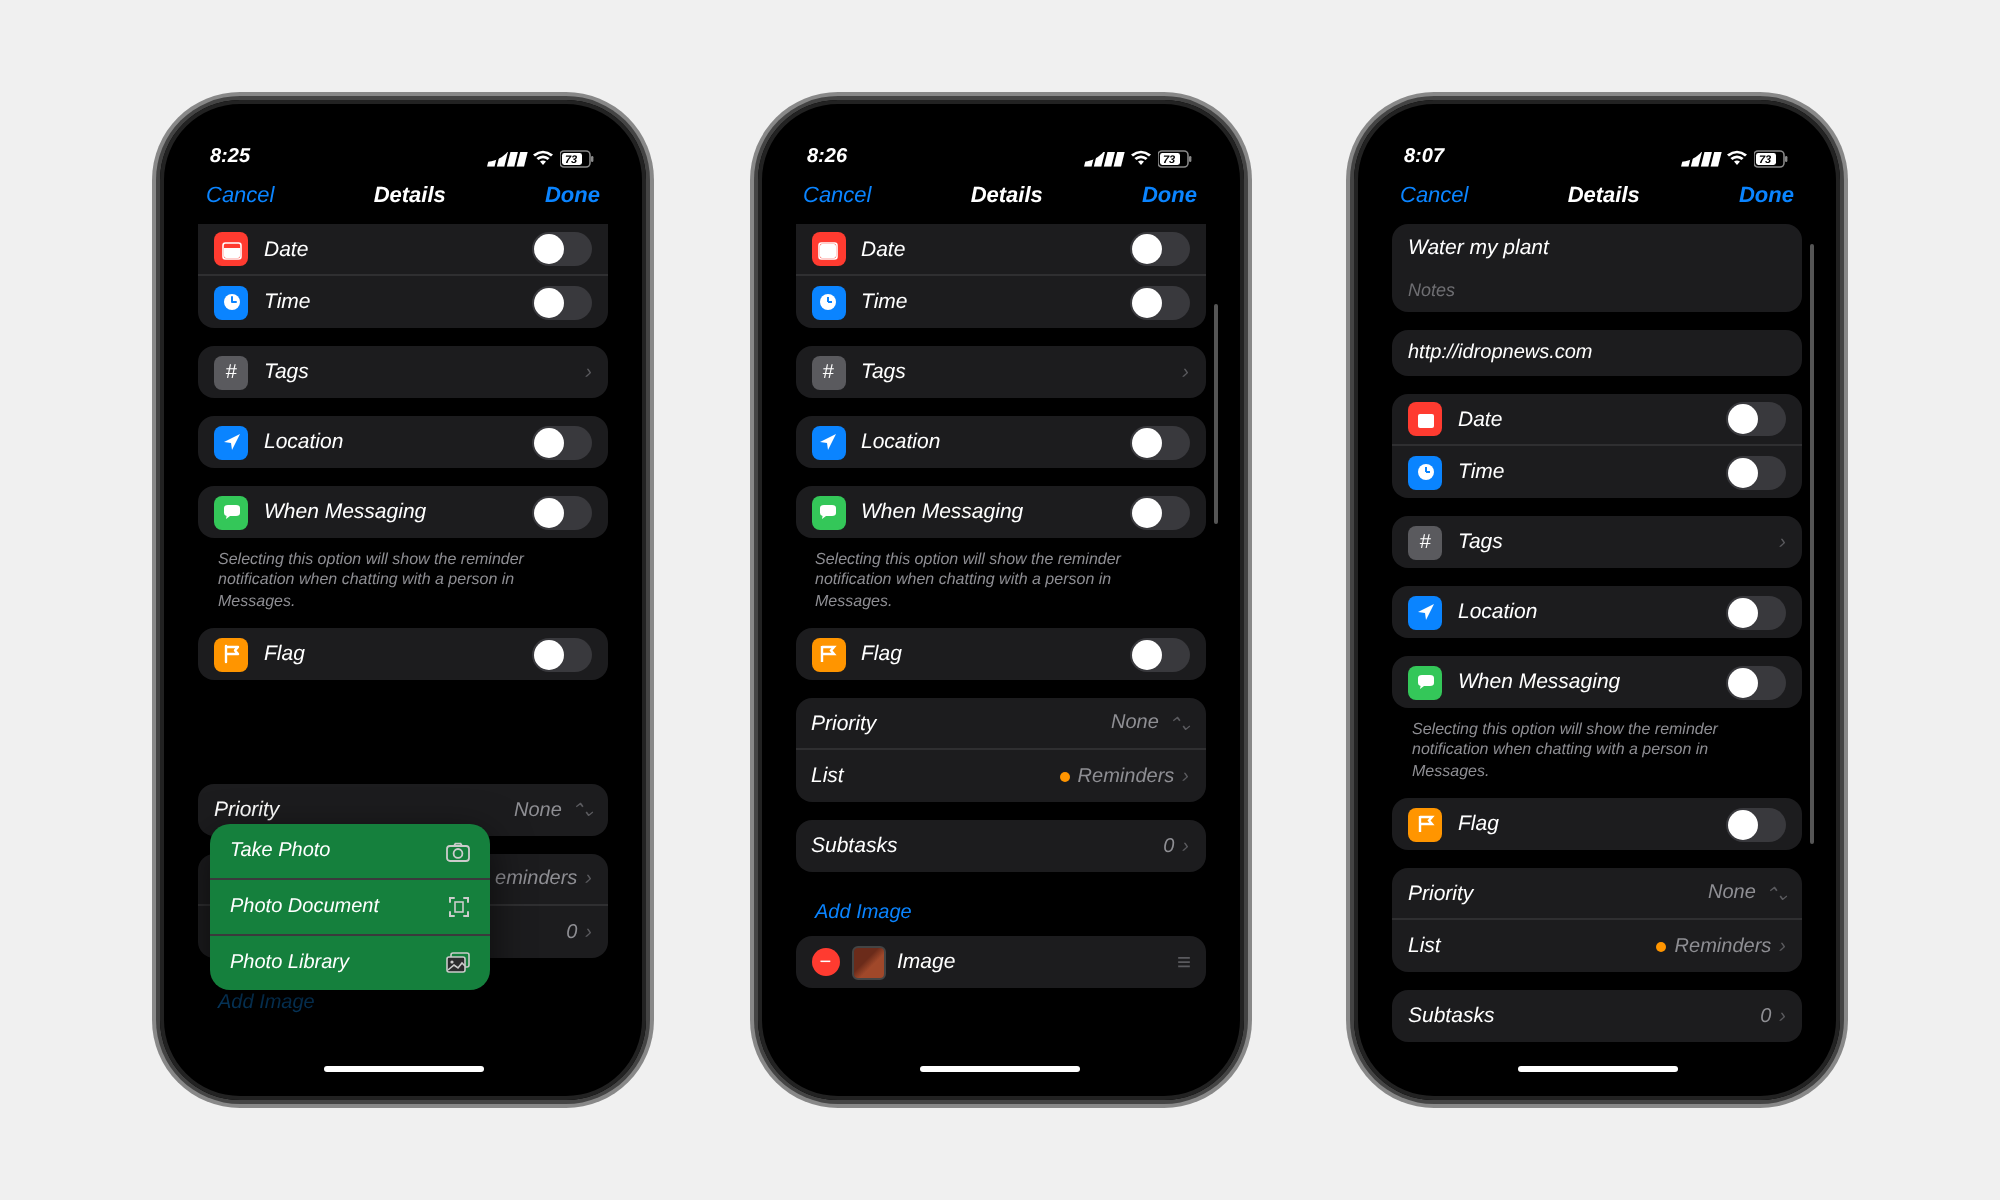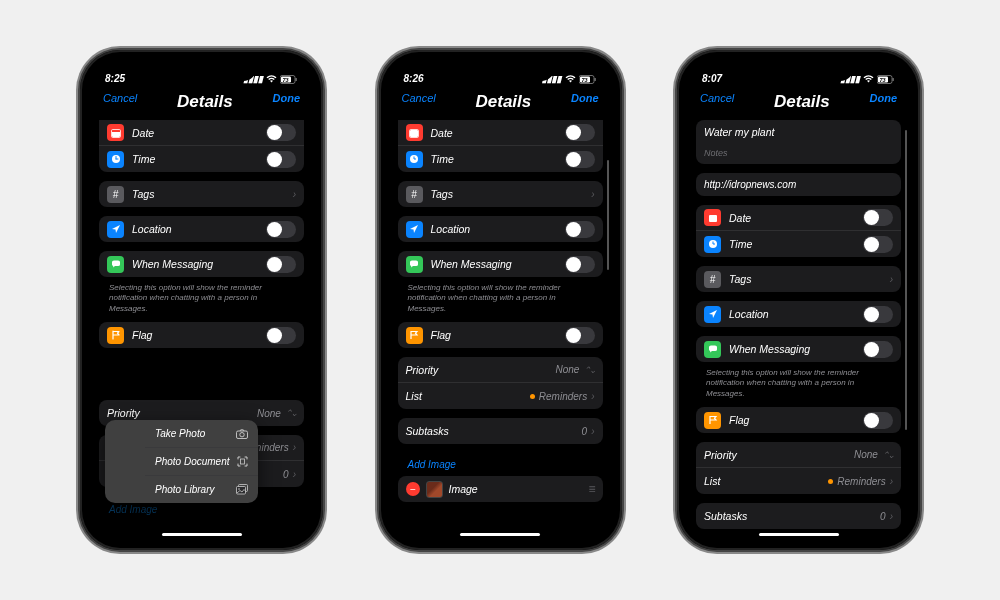--- a/index.html
+++ b/index.html
@@ -57,21 +57,21 @@
     font-weight: 600;
   }
   .statusbar .right { display:flex; gap:3px; align-items:center; font-size:9px;}
   .navbar {
     display: flex;
     justify-content: space-between;
     align-items: flex-start;
     padding: 6px 12px 8px;
     font-size: 11px;
   }
-  .navbar .title { font-weight: 600; font-size: 17px;}
+  .navbar .title { font-weight: 600; font-size: 11px;}
   .navbar .cancel, .navbar .done { color: #0a84ff; font-weight: 500;}
   .navbar .done { font-weight: 600;}
   .content {
     flex: 1;
     overflow: hidden;
     padding: 0 8px;
     position: relative;
   }
   .group {
     background: #1c1c1e;
@@ -130,27 +130,26 @@
     color: #8e8e93;
     padding: 4px 10px 8px;
     line-height: 1.3;
   }
   .addimage { color: #0a84ff; font-size: 10px; padding: 6px 10px; }
   .addimage.dim { color: #0a5a99; opacity: 0.7;}
   .dot-orange { width:5px; height:5px; border-radius:50%; background:#ff9500; display:inline-block; margin-right:4px;}
   .menu {
     position: absolute;
     left: 14px;
-    width: 153px;
-    background: #404040;
+    width: 140px;
+    background: #15803d;
     border-radius: 10px;
     overflow: hidden;
     z-index: 5;
     box-shadow: 0 6px 20px rgba(0,0,0,0.6);
-    padding-left: 40px;
   }
   .menu .mrow {
     display:flex; justify-content:space-between; align-items:center;
     padding: 8px 10px;
     font-size: 10px;
     border-bottom: 0.5px solid #3a3a3c;
     color:#fff;
   }
   .menu .mrow:last-child { border-bottom:none;}
   .menu .micon { color: #bbb; font-size: 10px;}

